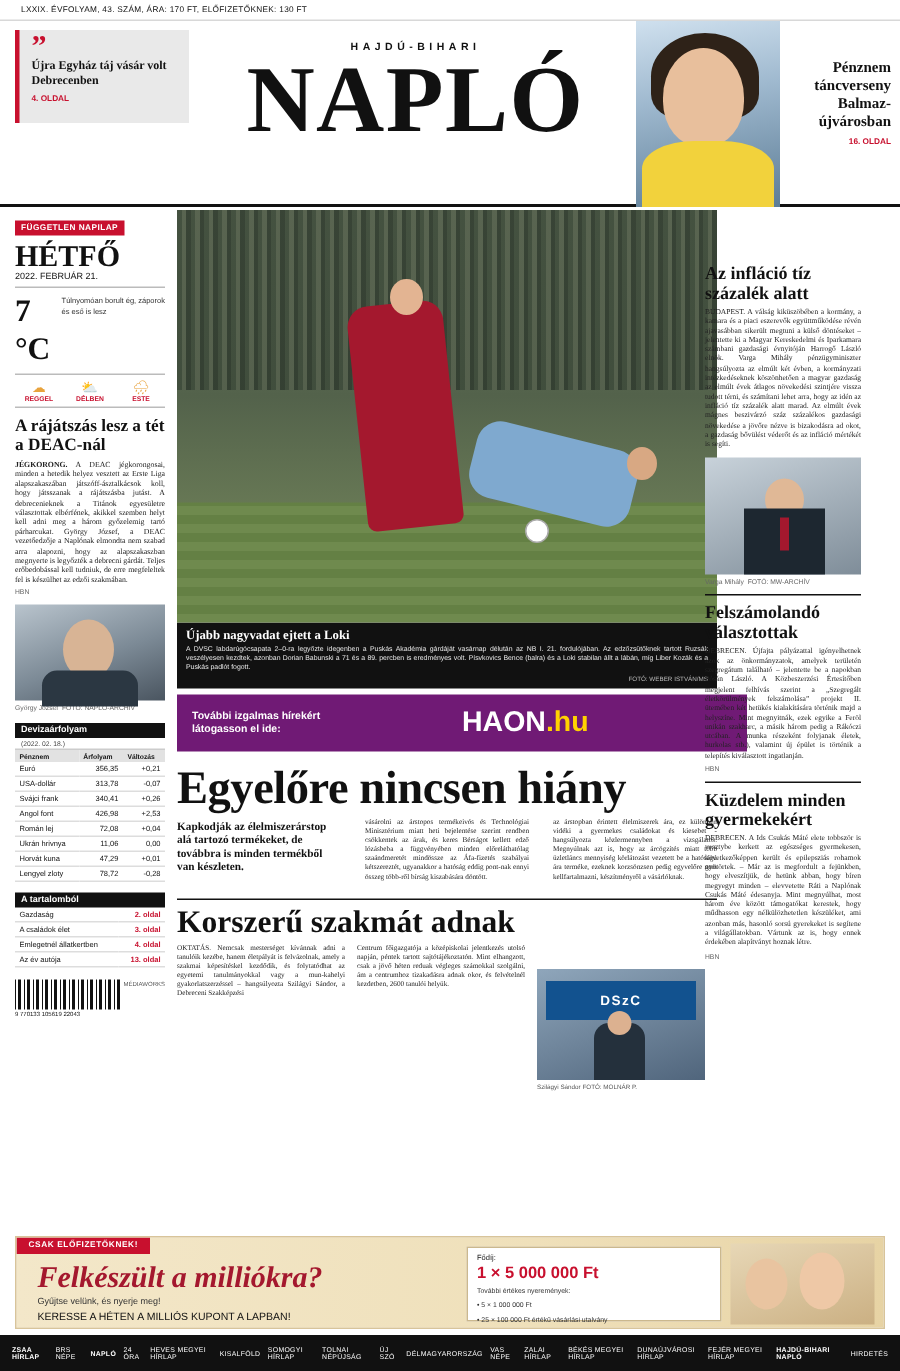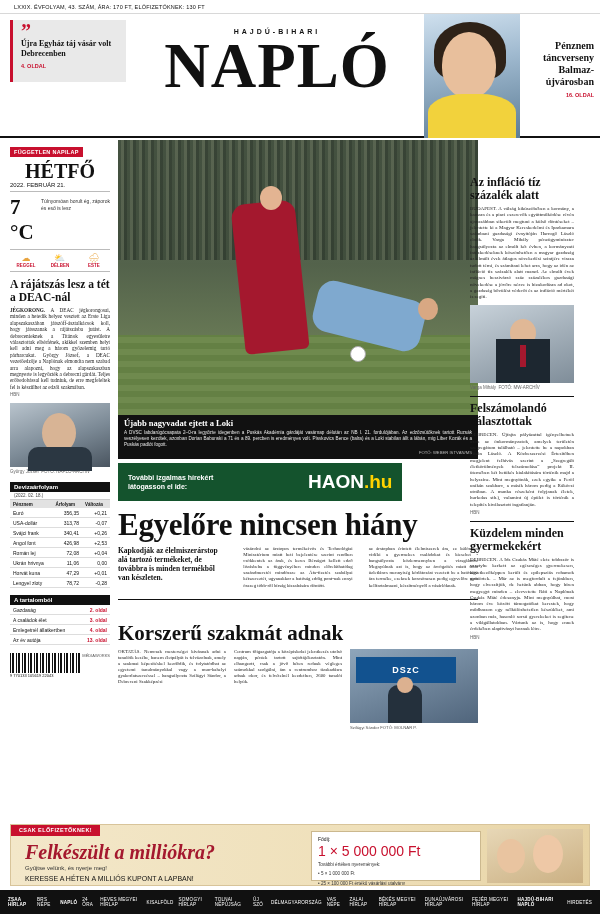--- a/index.html
+++ b/index.html
@@ -88,21 +88,21 @@
 
   
   .colL { position: absolute; left: 10px; top: 0; width: 100px; }
   .lbl-red {
     background: #c8102e; color: #fff; font-family: "Liberation Sans", sans-serif;
     font-size: 5.5px; font-weight: bold; padding: 2px 4px; display: inline-block;
     letter-spacing: .3px;
   }
   .day {
     font-family: "Liberation Serif", serif; font-weight: bold; font-size: 20px;
-    line-height: 22px; margin-top: 2px; color: #111; text-align: center;
+    line-height: 22px; margin-top: 2px; color: #111;
   }
   .date {
     font-family: "Liberation Sans", sans-serif; font-size: 6px; color: #111;
     border-bottom: 1px solid #bbb; padding-bottom: 3px; margin-bottom: 3px;
   }
   .wx { display: flex; align-items: flex-start; gap: 4px; }
   .wx-temp { font-family: "Liberation Serif", serif; font-weight: bold; font-size: 21px; color: #111; }
   .wx-txt { font-family: "Liberation Sans", sans-serif; font-size: 5px; line-height: 6.5px; color: #333; padding-top: 3px;}
   .wx-row {
     display: flex; justify-content: space-between; margin-top: 4px;
@@ -182,46 +182,47 @@
   .mp-ball { position:absolute; left:232px; top:206px; width:16px; height:16px; border-radius:50%;
     background:#fff; border:1px solid #aaa; }
   .cap-strip {
     width: 360px; background: #111; color: #fff; padding: 3px 6px 4px;
   }
   .cap-h { font-family:"Liberation Serif",serif; font-weight:bold; font-size:8.5px; }
   .cap-p { font-family:"Liberation Sans",sans-serif; font-size:4.6px; line-height:6px; margin-top:2px; color:#e8e8e8; text-align: justify;}
   .cap-c { font-family:"Liberation Sans",sans-serif; font-size:4.2px; color:#bbb; margin-top:2px; text-align:right;}
 
   .haon {
-    width: 284px; height: 38px; background: #14532d; color: #fff;
+    width: 380px; height: 38px; background: #701a75; color: #fff;
     display: flex; align-items: center; margin-top: 4px;
   }
   .haon-l { font-family:"Liberation Sans",sans-serif; font-size:7px; line-height:9px; padding-left:10px; width: 190px; font-weight: bold;}
   .haon-r { font-family:"Liberation Sans",sans-serif; font-size:19px; font-weight:bold; color:#fff; }
   .haon-r .dom { color:#ffd200; }
 
   .head-main {
     font-family:"Liberation Serif",serif; font-weight:bold; font-size: 31px;
     line-height: 33px; margin-top: 7px; color: #111; letter-spacing: -.3px;
   }
   .three { display: flex; gap: 16px; margin-top: 5px; justify-content: center; }
   .three .lead {
     font-family:"Liberation Serif",serif; font-weight:bold; font-size:7.5px;
     line-height:9px; width: 112px; color:#111;
   }
   .three .c { width: 112px; font-family:"Liberation Serif",serif; font-size:4.8px; line-height:6.1px; text-align: justify; color:#222;}
   .head-sub {
     font-family:"Liberation Serif",serif; font-weight:bold; font-size: 21px;
-    line-height: 23px; margin-top: 10px; color: #111; border-top: 1px solid #111; padding-top:22px;
+    line-height: 23px; margin-top: 10px; color: #111; border-top: 1px solid #111; padding-top:3px;
   }
   .two { display: flex; gap: 8px; margin-top: 4px; }
   .two .c { width: 112px; font-family:"Liberation Serif",serif; font-size:4.8px; line-height:6.1px; text-align: justify; color:#222;}
   .photoC {
-    width: 128px; height: 74px; position: relative; overflow:hidden;
+    width: 112px; height: 74px; position: relative; overflow:hidden;
     background: linear-gradient(160deg,#8fa6bb 0%,#50657c 100%);
+    margin-top: 16px;
   }
   .photoC .sign { position:absolute; left:6px; top:8px; width:100px; height:26px; background:#12528f; color:#fff;
     font-family:"Liberation Sans",sans-serif; font-size:9px; font-weight:bold; display:flex; align-items:center; justify-content:center; letter-spacing:1px;}
   .photoC .man { position:absolute; left:38px; top:36px; width:34px; height:38px; background:#24303c; border-radius:10px 10px 0 0;}
   .photoC .manh { position:absolute; left:47px; top:28px; width:16px; height:16px; border-radius:50%; background:#dcb190;}
   .cap-s { font-family:"Liberation Sans",sans-serif; font-size:4.2px; color:#555; margin-top:2px;}
 
   
   .colR { position: absolute; left: 470px; top: 0; width: 104px; margin-top: 36px; }
   .r-head {
@@ -259,21 +260,21 @@
   .promo-cta {
     position:absolute; left: 14px; top: 50px; font-family:"Liberation Sans",sans-serif;
     font-size: 7px; font-weight: bold; color: #c8102e;
   }
   .promo-cta span { color: #111; font-weight: normal; }
   .promo-box {
     position:absolute; left: 300px; top: 6px; width: 170px; height: 50px;
     background: #fff; border: 1px solid #cbb88e; padding: 4px 6px;
   }
   .promo-box .t { font-family:"Liberation Sans",sans-serif; font-size:5px; color:#111;}
-  .promo-box .big { font-family:"Liberation Sans",sans-serif; font-size:14px; font-weight:normal; color:#c8102e; margin-top:1px;}
+  .promo-box .big { font-family:"Liberation Sans",sans-serif; font-size:11px; font-weight:bold; color:#c8102e; margin-top:1px;}
   .promo-box .li { font-family:"Liberation Sans",sans-serif; font-size:4.6px; color:#333; line-height:6.4px; margin-top:3px;}
   .promo-girl {
     position:absolute; right: 6px; top: 4px; width: 96px; height: 54px;
     background: linear-gradient(160deg,#e7d7b6 0%,#cbb083 100%); overflow:hidden;
   }
   .promo-girl .g1 { position:absolute; left:10px; top:10px; width:28px; height:34px; border-radius:50%; background:#e9c4a0;}
   .promo-girl .g2 { position:absolute; left:46px; top:6px; width:30px; height:38px; border-radius:50%; background:#eec8a6;}
 
   
   .footer {

